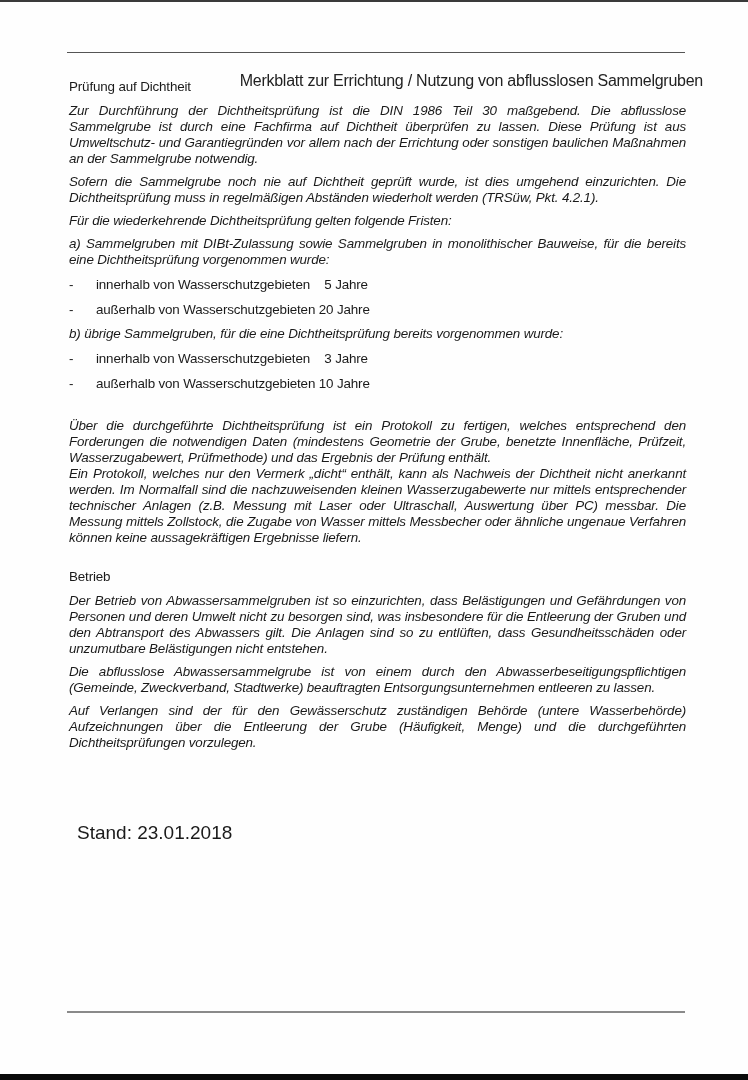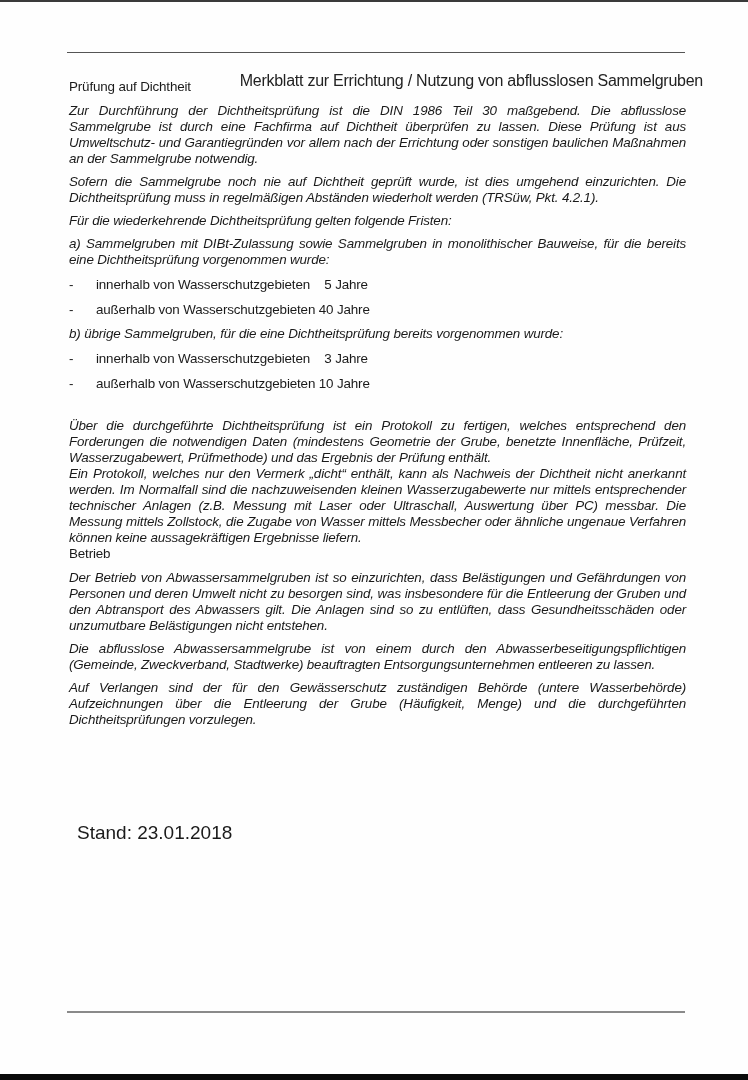--- a/index.html
+++ b/index.html
@@ -42,35 +42,35 @@
   <p>Zur Durchführung der Dichtheitsprüfung ist die DIN 1986 Teil 30 maßgebend. Die abflusslose Sammelgrube ist durch eine Fachfirma auf Dichtheit überprüfen zu lassen. Diese Prüfung ist aus Umweltschutz- und Garantiegründen vor allem nach der Errichtung oder sonstigen baulichen Maßnahmen an der Sammelgrube notwendig.</p>
   <p class="gap6">Sofern die Sammelgrube noch nie auf  Dichtheit geprüft wurde, ist dies umgehend einzurichten. Die Dichtheitsprüfung muss in regelmäßigen Abständen wiederholt werden (TRSüw, Pkt. 4.2.1).</p>
   <p class="gap6">Für die wiederkehrende Dichtheitsprüfung gelten folgende Fristen:</p>
   <p class="gap6">a)  Sammelgruben mit DIBt-Zulassung sowie Sammelgruben in monolithischer Bauweise, für die bereits eine Dichtheitsprüfung vorgenommen wurde:</p>
   <div class="list-item">
     <span class="dash">-</span>
     <span class="txt">innerhalb von Wasserschutzgebieten    5 Jahre</span>
   </div>
   <div class="list-item">
     <span class="dash">-</span>
-    <span class="txt">außerhalb von Wasserschutzgebieten 40 Jahre</span>
+    <span class="txt">außerhalb von Wasserschutzgebieten 20 Jahre</span>
   </div>
   <p style="margin-top:8px">b)  übrige Sammelgruben, für die eine Dichtheitsprüfung bereits vorgenommen wurde:</p>
   <div class="list-item">
     <span class="dash">-</span>
     <span class="txt">innerhalb von Wasserschutzgebieten    3 Jahre</span>
   </div>
   <div class="list-item">
     <span class="dash">-</span>
     <span class="txt">außerhalb von Wasserschutzgebieten 10 Jahre</span>
   </div>
   <p style="margin-top:26px">Über die durchgeführte Dichtheitsprüfung ist ein Protokoll zu fertigen, welches entsprechend den Forderungen die notwendigen Daten (mindestens Geometrie der Grube, benetzte Innenfläche, Prüfzeit, Wasserzugabewert, Prüfmethode) und das Ergebnis der Prüfung enthält.</p>
   <p>Ein Protokoll, welches nur den Vermerk „dicht“ enthält, kann als Nachweis der Dichtheit nicht anerkannt werden. Im Normalfall sind die nachzuweisenden kleinen Wasserzugabewerte nur mittels entsprechender technischer Anlagen (z.B. Messung mit Laser oder Ultraschall, Auswertung über PC) messbar. Die Messung mittels Zollstock, die Zugabe von Wasser mittels Messbecher oder ähnliche ungenaue Verfahren können keine aussagekräftigen Ergebnisse liefern.</p>
 
-  <h2 style="">Betrieb</h2>
+  <h2 style="margin-top:23px">Betrieb</h2>
   <p>Der Betrieb von Abwassersammelgruben ist so einzurichten, dass Belästigungen und Gefährdungen von Personen und deren Umwelt nicht zu besorgen sind, was insbesondere für die Entleerung der Gruben und den Abtransport des Abwassers gilt. Die Anlagen sind so zu entlüften, dass Gesundheitsschäden oder unzumutbare Belästigungen nicht entstehen.</p>
   <p class="gap6">Die abflusslose Abwassersammelgrube ist von einem durch den Abwasserbeseitigungspflichtigen (Gemeinde, Zweckverband, Stadtwerke) beauftragten Entsorgungsunternehmen entleeren zu lassen.</p>
   <p class="gap6">Auf Verlangen sind der für den Gewässerschutz zuständigen Behörde (untere Wasserbehörde) Aufzeichnungen über die Entleerung der Grube (Häufigkeit, Menge) und die durchgeführten Dichtheitsprüfungen vorzulegen.</p>
 </div>
 
 <div class="stand">Stand: 23.01.2018</div>
 
 <div class="footer-rule"></div>
 <div class="bottom-bar"></div>
 

